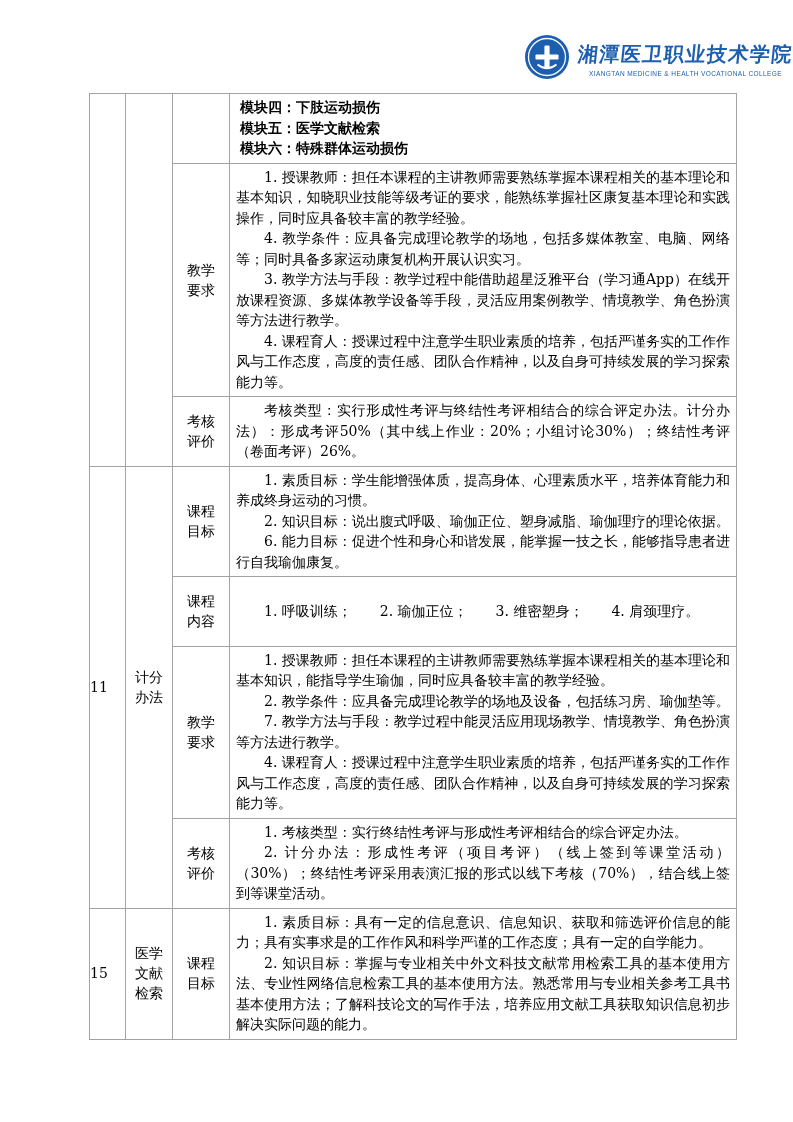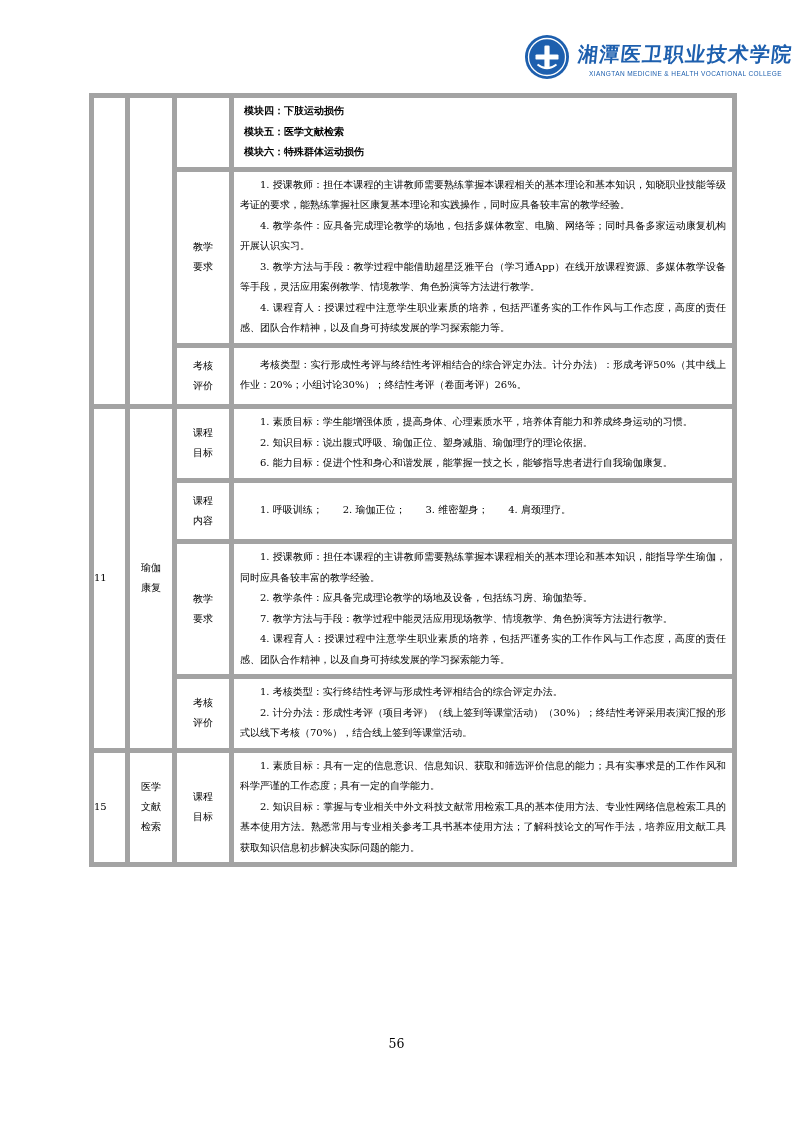--- a/index.html
+++ b/index.html
@@ -20,23 +20,23 @@
   }
   .logo-en {
     color:#1d5fae; font-size:6.5px; letter-spacing:0.4px; margin-top:2px; white-space:nowrap;
     font-family:"Liberation Sans","DejaVu Sans",sans-serif;
   }
   
   table.doc {
     position:absolute; left:89px; top:93px; width:648px;
     border-collapse:collapse; table-layout:fixed;
   }
-  .doc td { border:5px solid #a3a3a3; font-size:10px; line-height:20.5px; }
+  .doc td { border:1px solid #a3a3a3; font-size:14px; line-height:20.5px; }
   .num-cell { text-align:left; vertical-align:middle; }
-  .course-cell, .label-cell { text-align:center; vertical-align:middle; padding:8px 0; }
+  .course-cell, .label-cell { text-align:center; vertical-align:middle; padding:14px 0; }
   .vwrap {
     display:inline-block; width:2.15em; word-break:break-all;
     line-height:20px; text-align:center;
   }
   .content-cell { padding:3px 6px 4px 6px; text-align:justify; vertical-align:middle; }
   .content-cell p.para { text-indent:2em; }
   .content-cell.modules p.para { font-weight:bold; text-indent:4px; }
   
   .footer-page {
     position:absolute; top:1036px; left:0; width:100%;
@@ -94,21 +94,21 @@
       </tr>
       <tr>
         <td class="label-cell"><span class="vwrap">考核评价</span></td>
         <td class="content-cell">
             <p class="para">考核类型：实行形成性考评与终结性考评相结合的综合评定办法。计分办法）：形成考评50%（其中线上作业：20%；小组讨论30%）；终结性考评（卷面考评）26%。</p>
           </td>
       </tr>
 
       <tr>
         <td class="num-cell" rowspan="4">11</td>
-        <td class="course-cell" rowspan="4"><span class="vwrap">瑜伽康复</span></td>
+        <td class="course-cell" rowspan="4"><span class="vwrap">计分办法</span></td>
         <td class="label-cell"><span class="vwrap">课程目标</span></td>
         <td class="content-cell">
             <p class="para">1. 素质目标：学生能增强体质，提高身体、心理素质水平，培养体育能力和养成终身运动的习惯。</p>
             <p class="para">2. 知识目标：说出腹式呼吸、瑜伽正位、塑身减脂、瑜伽理疗的理论依据。</p>
             <p class="para">6. 能力目标：促进个性和身心和谐发展，能掌握一技之长，能够指导患者进行自我瑜伽康复。</p>
           </td>
       </tr>
       <tr>
         <td class="label-cell"><span class="vwrap">课程内容</span></td>
         <td class="content-cell">
@@ -137,15 +137,14 @@
         <td class="course-cell"><span class="vwrap">医学文献检索</span></td>
         <td class="label-cell"><span class="vwrap">课程目标</span></td>
         <td class="content-cell">
             <p class="para">1. 素质目标：具有一定的信息意识、信息知识、获取和筛选评价信息的能力；具有实事求是的工作作风和科学严谨的工作态度；具有一定的自学能力。</p>
             <p class="para">2. 知识目标：掌握与专业相关中外文科技文献常用检索工具的基本使用方法、专业性网络信息检索工具的基本使用方法。熟悉常用与专业相关参考工具书基本使用方法；了解科技论文的写作手法，培养应用文献工具获取知识信息初步解决实际问题的能力。</p>
           </td>
       </tr>
     </tbody>
   </table>
 
-  <div class="footer-page">56</div>
 
 </div>
 
 </body></html>

